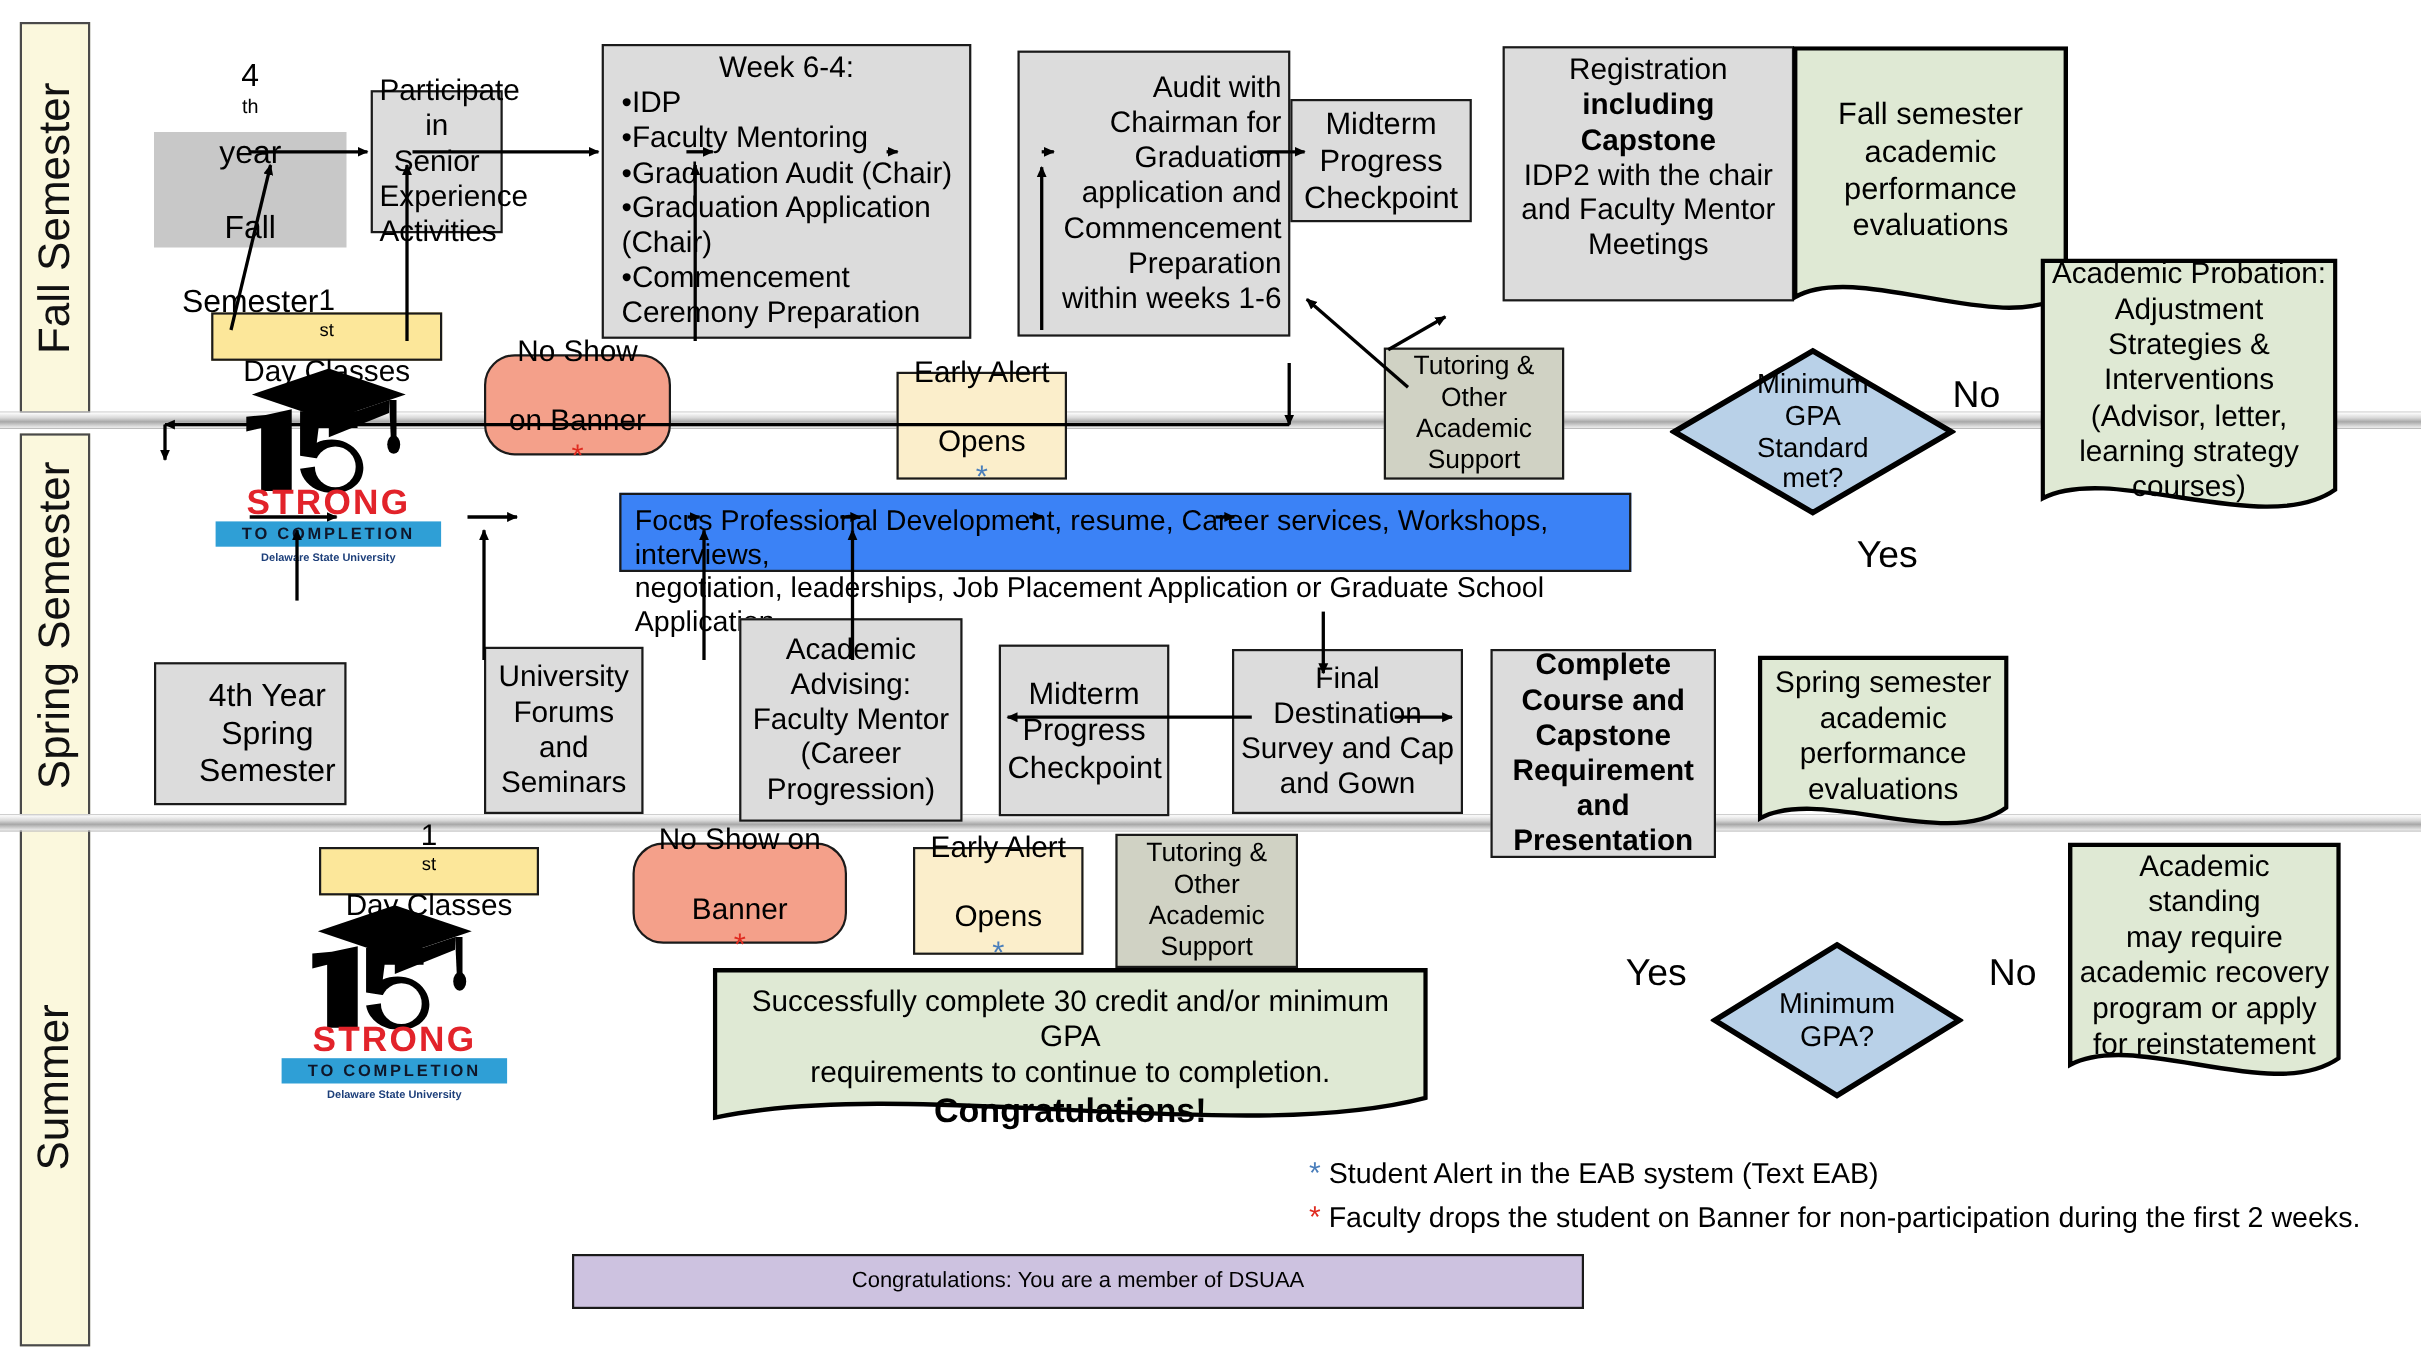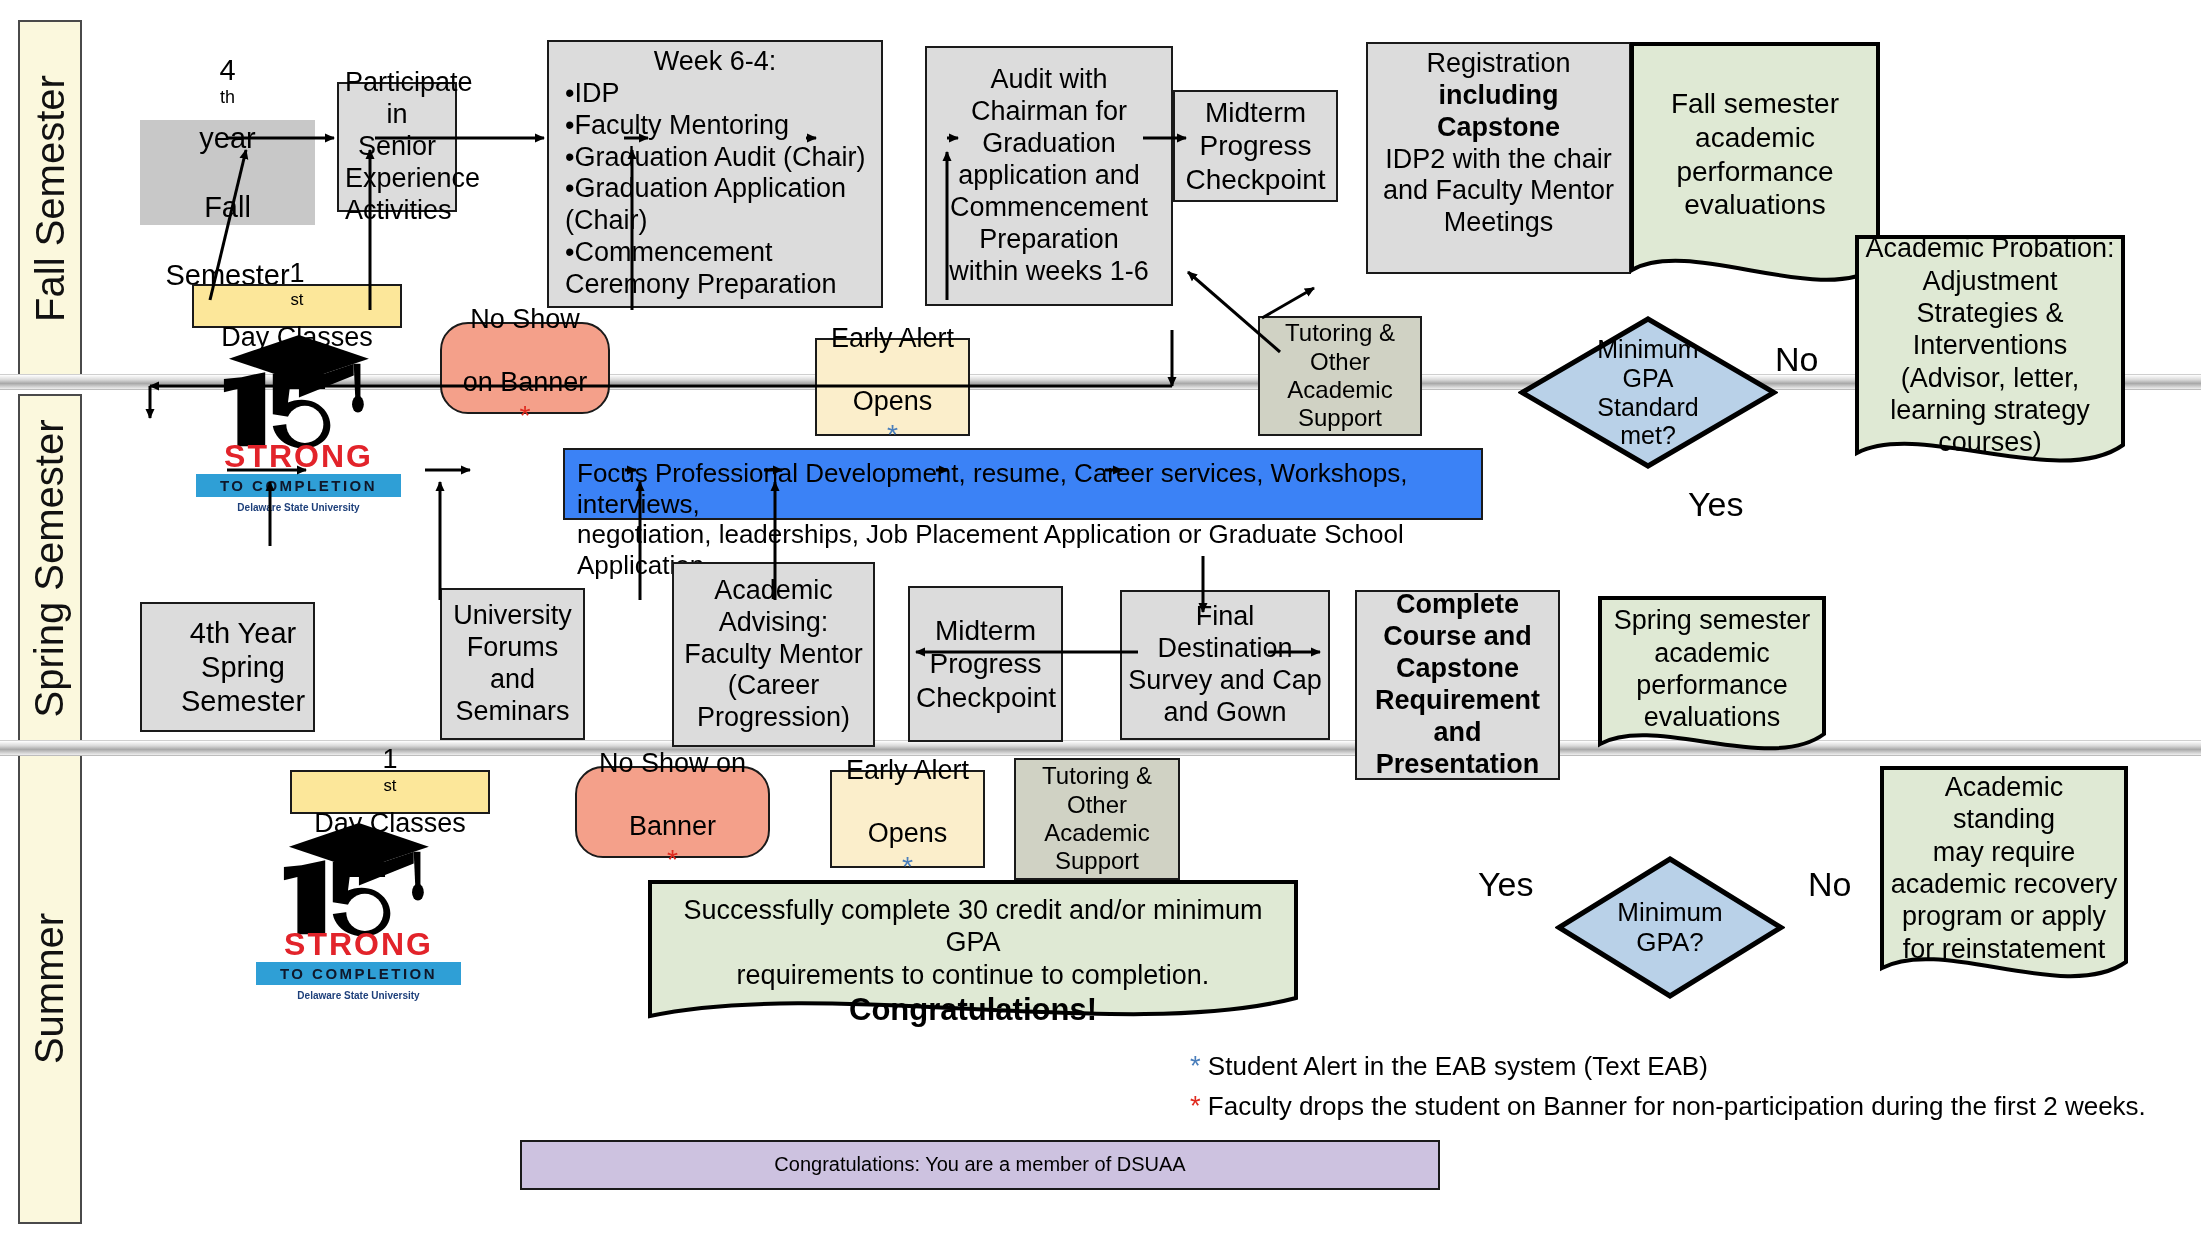--- a/index.html
+++ b/index.html
@@ -148,21 +148,21 @@
 
   <div class="node grey" style="left:547px;top:40px;width:336px;height:268px;font-size:27px;display:block;">
     <span class="ttl">Week 6-4:</span>
     <span class="bullets">•IDP</span>
     <span class="bullets">•Faculty Mentoring</span>
     <span class="bullets">•Graduation Audit (Chair)</span>
     <span class="bullets">•Graduation Application (Chair)</span>
     <span class="bullets">•Commencement Ceremony Preparation</span>
   </div>
 
-  <div class="node grey" style="left:925px;top:46px;width:248px;height:260px;font-size:27px;white-space:pre-line;">
+  <div class="node grey" style="left:925px;top:46px;width:248px;height:260px;font-size:27px;white-space:pre-line;text-align:right;">
     <span>Audit with
 Chairman for
 Graduation
 application and
 Commencement
 Preparation
 within weeks 1-6</span>
   </div>
 
   <div class="node grey" style="left:1173px;top:90px;width:165px;height:112px;font-size:28px;white-space:pre-line;">

